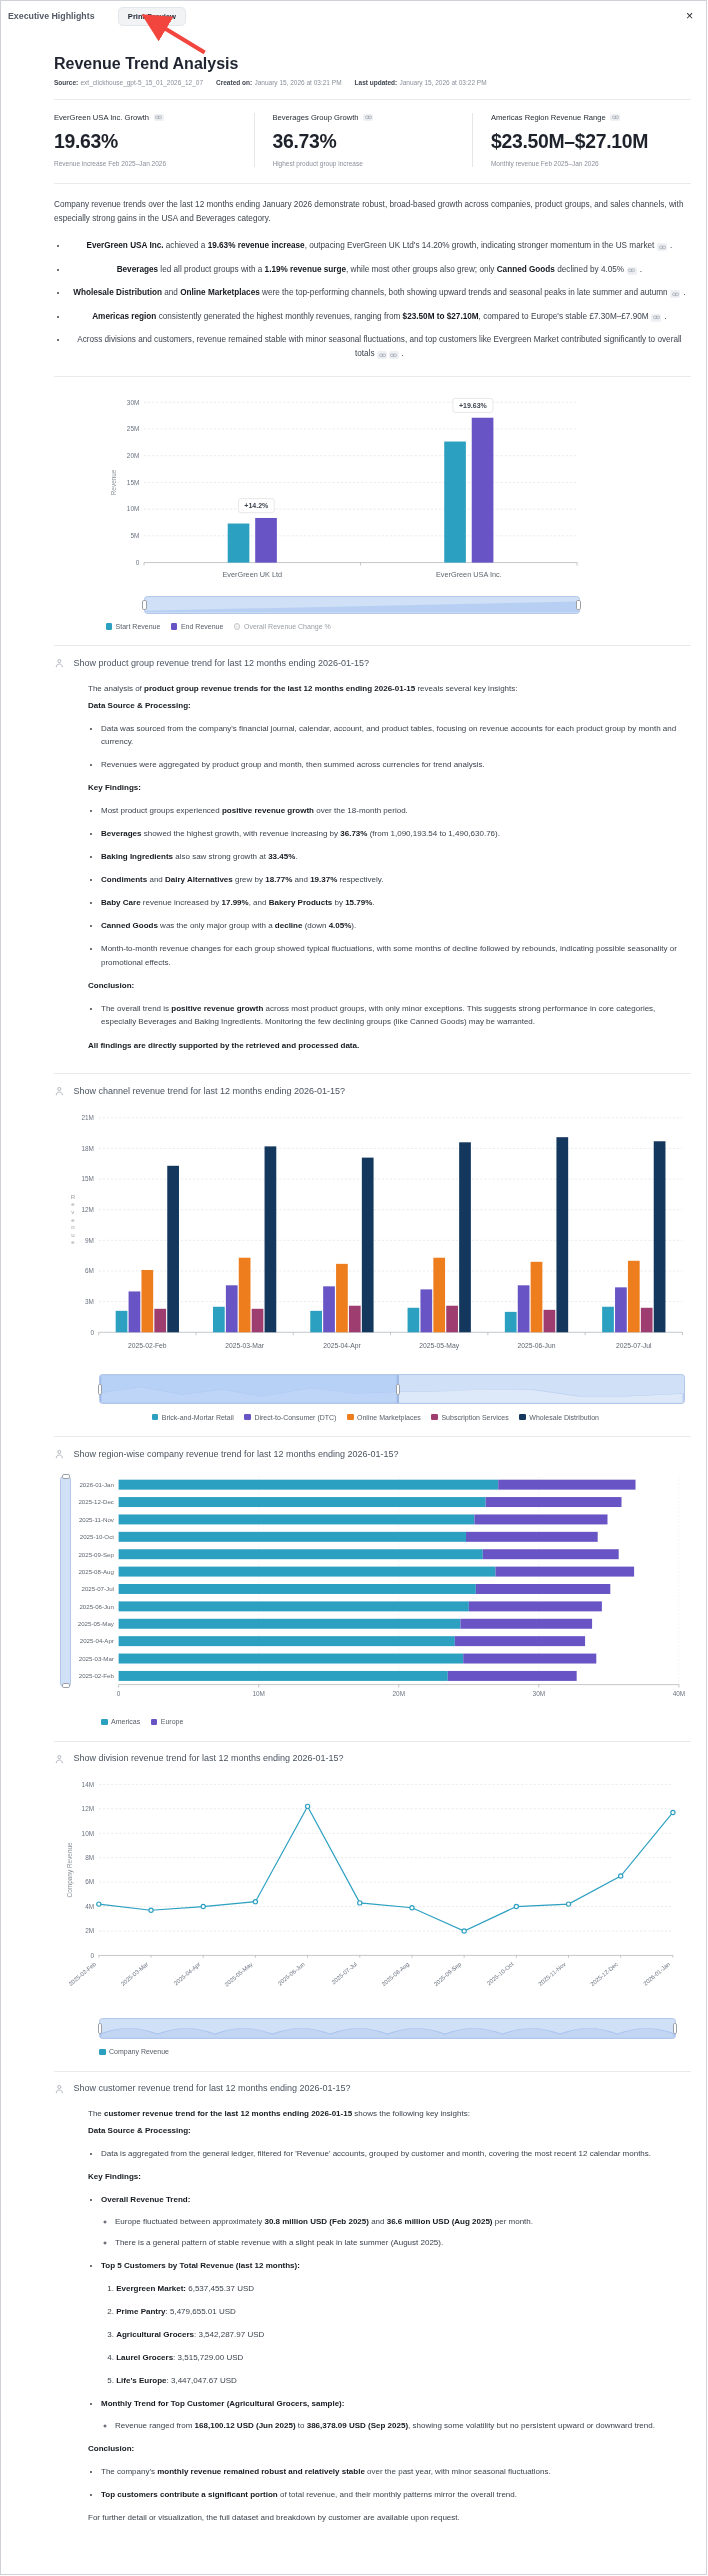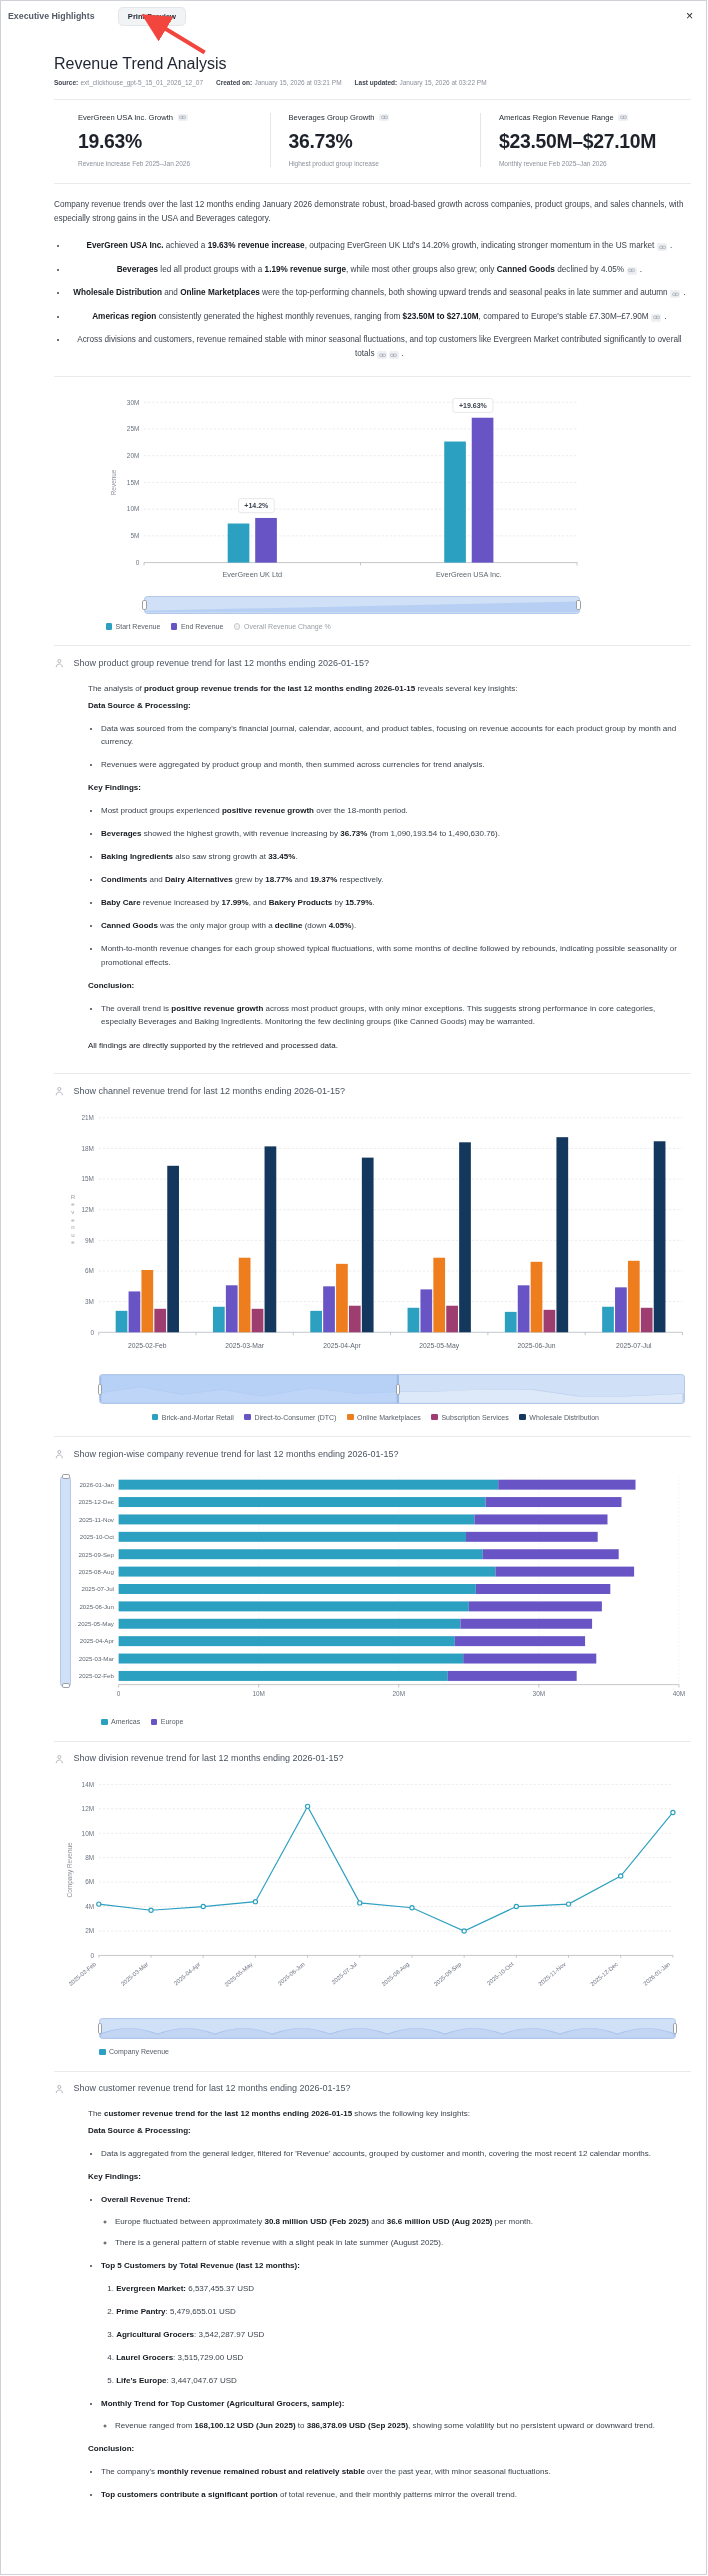--- a/index.html
+++ b/index.html
@@ -6,46 +6,46 @@
   body{font-family:"Liberation Sans",sans-serif;color:#3c434d;}
   .page{position:relative;width:707px;height:2575px;border:0.6px solid #cfd2d6;box-sizing:border-box;background:#fff;overflow:hidden;}
   
   .hdr{position:relative;display:flex;align-items:center;padding:5.9px 9.4px 3.5px 7px;}
   .hdr-tab{font-size:8.8px;font-weight:bold;color:#555b66;}
   .hdr-btn{margin-left:23.5px;background:#f1f3f5;border:0.6px solid #e4e7ea;border-radius:4.7px;padding:4.1px 8.8px;font-size:7.6px;font-weight:bold;color:#1f2430;cursor:pointer;font-family:inherit;}
   .hdr-close{margin-left:auto;font-size:12.3px;color:#23272e;line-height:1;cursor:pointer;padding:1.2px 3.5px;}
   .arrow-svg{position:absolute;left:0;top:0;pointer-events:none;z-index:6;}
   
   .content{padding:21px 15.2px 0 53px;}
-  .title{font-size:16px;font-weight:normal;color:#1f2430;margin:4.7px 0 5.9px;}
+  .title{font-size:16px;font-weight:bold;color:#1f2430;margin:4.7px 0 5.9px;}
   .meta{font-size:6.5px;color:#8a8f99;display:flex;gap:13px;margin-bottom:13px;}
   .meta b{color:#3f4550;font-weight:bold;margin-right:2.3px;}
   hr.div{border:0;border-top:0.6px solid #e8eaed;margin:0;}
   
-  .kpis{display:flex;padding:13px 0 15.2px;margin-left:24px;}
+  .kpis{display:flex;padding:13px 0 15.2px;}
   .kpi{flex:1;padding-right:11.7px;}
   .kpi + .kpi{border-left:0.6px solid #e4e7ea;padding-left:17.6px;}
   .kpi-label{font-size:7.6px;color:#272c35;display:flex;align-items:center;gap:4.1px;margin-bottom:8.2px;}
   .kpi-value{font-size:19.4px;font-weight:bold;color:#1d222b;letter-spacing:-0.3px;margin-bottom:7px;}
   .kpi-cap{font-size:6.5px;color:#8a8f99;}
   
   .summary{font-size:8.2px;line-height:1.8;color:#3c434d;padding:14px 0 2.3px;}
   .rich b{color:#15191f;}
   ul.hl{margin:4.7px 0 15.2px;padding-left:14px;}
   ul.hl>li{font-size:8.2px;line-height:1.65;margin:10px 0;color:#3c434d;text-align:center;}
   .blocks{font-size:8px;line-height:1.7;color:#3c434d;}
   .blocks .p{margin:2.3px 0;}
   .blocks .h{font-weight:bold;color:#15191f;margin:3.5px 0 2.3px;}
   .blocks ul{margin:3.5px 0 8.2px;padding-left:13px;}
   .blocks ul li{margin:9.4px 0;}
   .blocks ul ul{margin:5.9px 0 2.3px;padding-left:14px;}
   .blocks ul ul li{margin:8.2px 0;}
   .blocks ol{margin:5.9px 0 2.3px;padding-left:15.2px;}
   .blocks ol li{margin:9.4px 0;}
-  .blocks .note{font-weight:normal;color:#15191f;margin:10.6px 0 4.7px;}
+  .blocks .note{font-weight:bold;color:#15191f;margin:10.6px 0 4.7px;}
   
   .lnk{display:inline-flex;align-items:center;justify-content:center;width:10px;height:7.6px;background:#eef0f3;border-radius:1.8px;vertical-align:-1.2px;margin:0 0.6px;}
   
   .section{border-top:0.6px solid #e8eaed;margin-top:14px;}
   .q{display:flex;align-items:flex-start;gap:8.8px;padding:11.7px 0 4.7px;}
   .q-ic{flex:0 0 auto;margin-top:0.6px;}
   .q-text{font-size:9px;color:#4a5360;}
   .answer{margin-left:34px;padding:3.5px 0 1.2px;}
   .chart-wrap{position:relative;}
   .cw-a{margin-left:17.6px;}
@@ -576,18 +576,19 @@
               </ol></li>
             <li><b>Monthly Trend for Top Customer (Agricultural Grocers, sample):</b><ul>
                 <li><span>Revenue ranged from </span><b>168,100.12 USD (Jun 2025)</b><span> to </span><b>386,378.09 USD (Sep 2025)</b><span>, showing some volatility but no persistent upward or downward trend.</span></li>
               </ul></li>
           </ul>
           <div class="h"><span>Conclusion:</span></div>
           <ul>
             <li><span>The company's </span><b>monthly revenue remained robust and relatively stable</b><span> over the past year, with minor seasonal fluctuations.</span></li>
             <li><b>Top customers contribute a significant portion</b><span> of total revenue, and their monthly patterns mirror the overall trend.</span></li>
           </ul>
+          <div class="p"><span>For further detail or visualization, the full dataset and breakdown by customer are available upon request.</span></div>
         </div>
     </div>
 
   </div>
 </div>
 
 
 </body></html>

